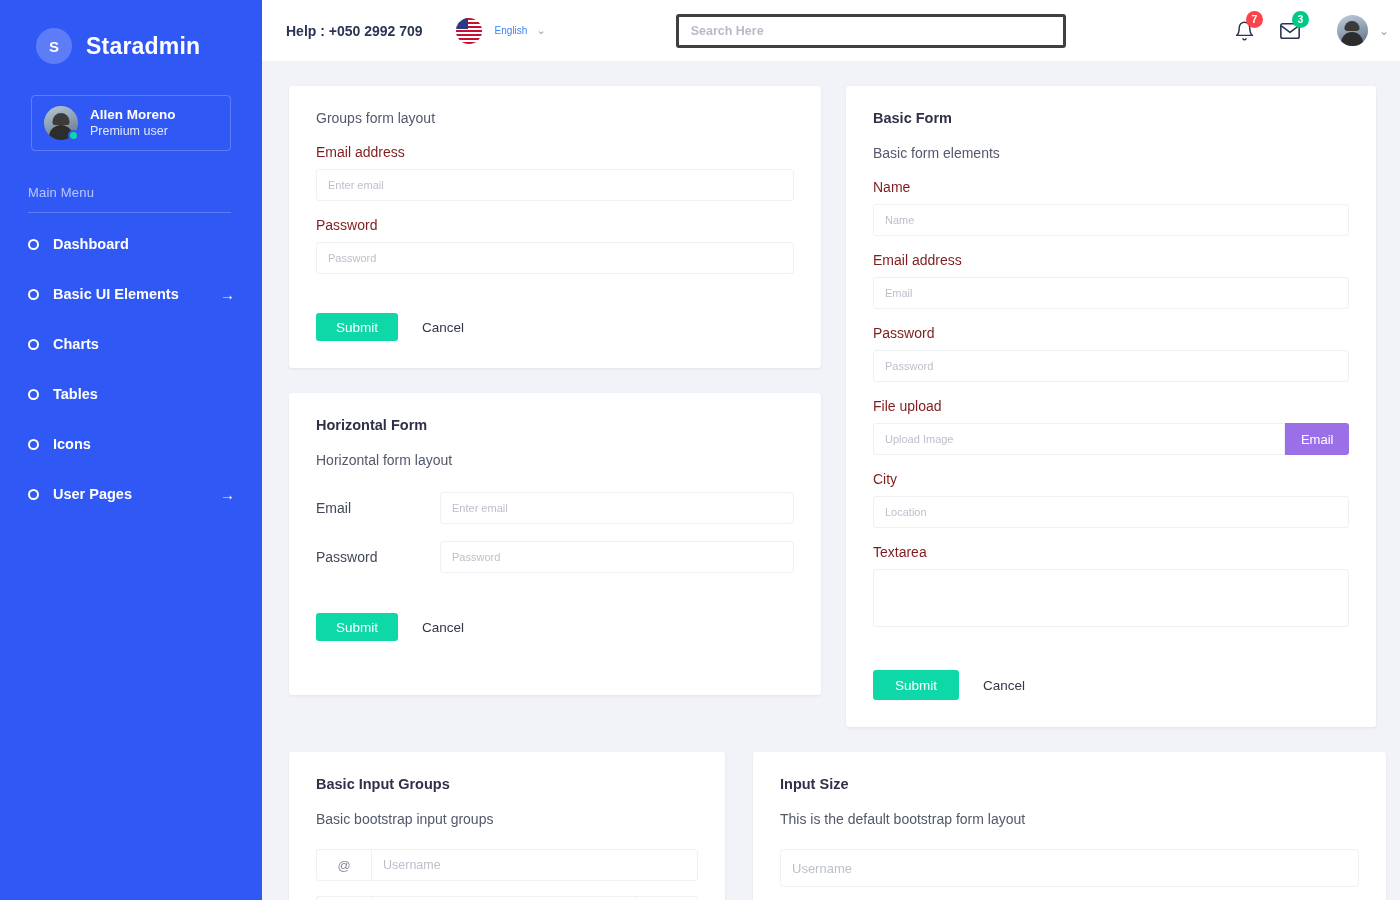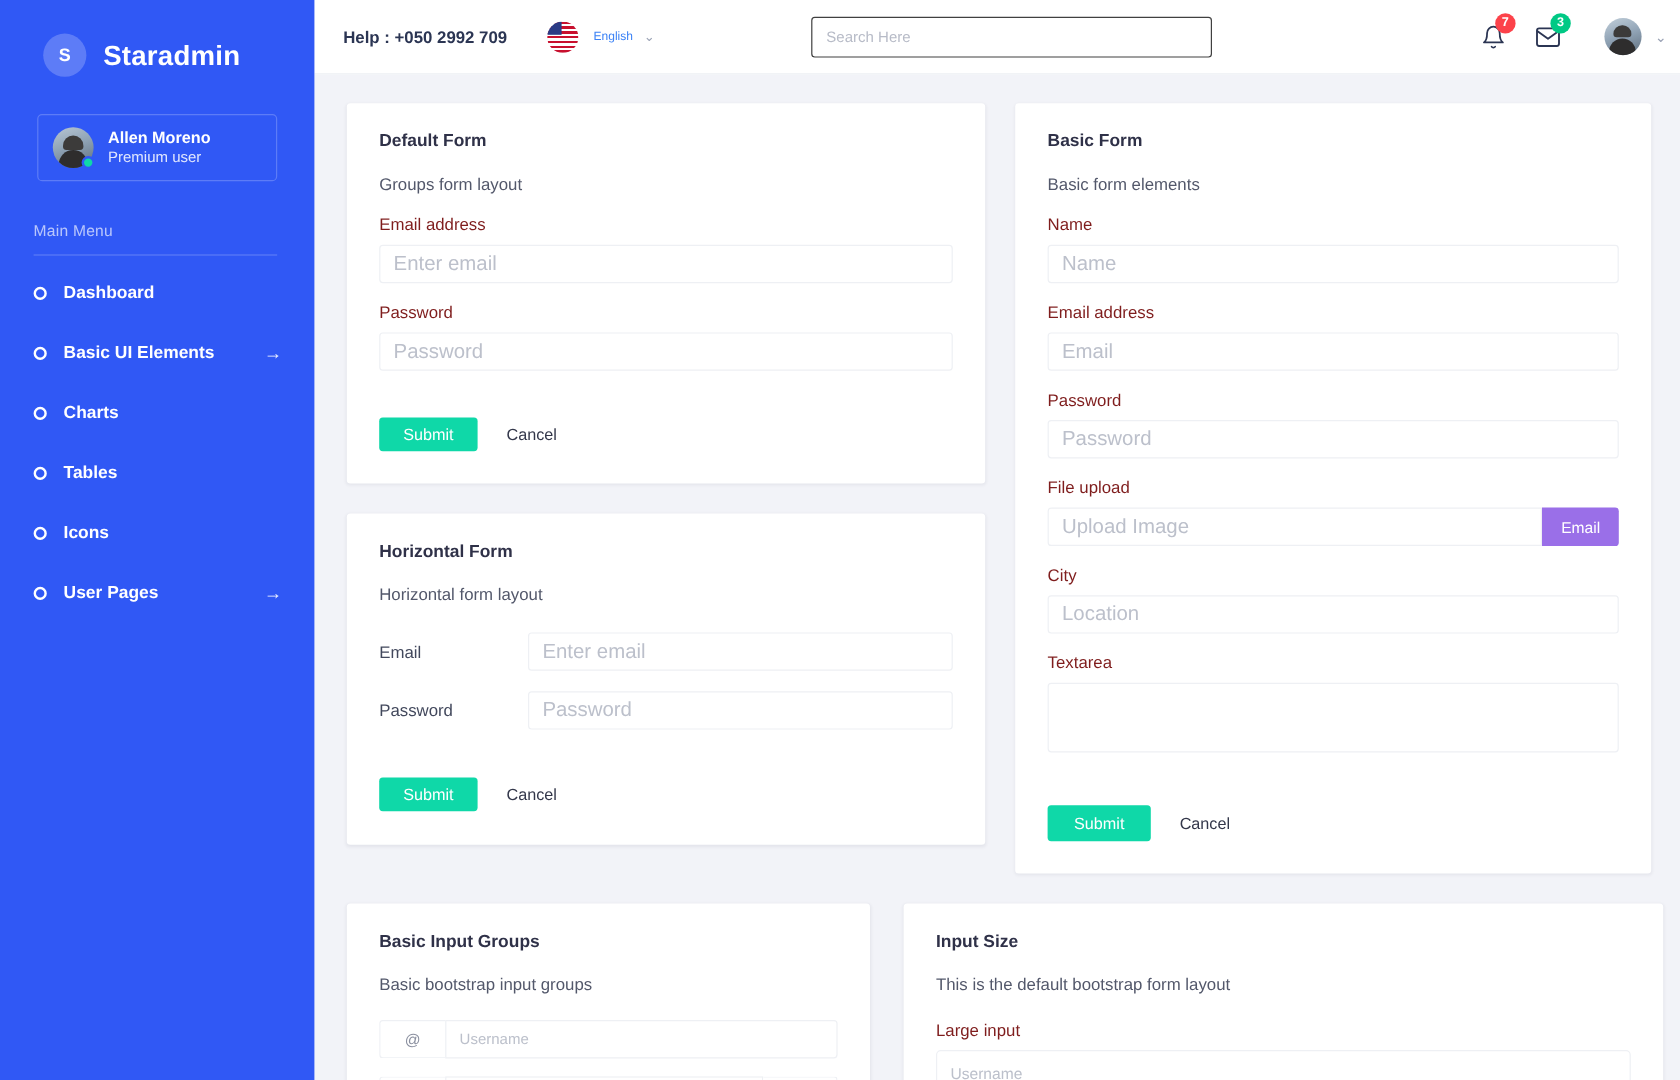--- a/index.html
+++ b/index.html
@@ -117,27 +117,28 @@
   }
   .flag .canton {
     position: absolute; left: 0; top: 0; width: 12px; height: 11px;
     background: #2a3b85;
   }
   .lang-text { font-size: 10px; color: #3b82f6; margin-right: 9px; }
   .chev { color: #9aa2b5; font-size: 11px; }
 
   .search-wrap { margin-left: 130px; }
   .search-input {
-    width: 334px; height: 34px;
-    border: 1px solid #404040; border-radius: 3px;
+    width: 390px; height: 34px;
+    border: 3px solid #404040; border-radius: 3px;
     background: #ffffff;
     font-size: 12.5px; color: #555b6e;
     padding: 0 12px;
     font-family: "Liberation Sans", sans-serif;
     outline: none;
+    font-weight: bold;
   }
   .search-input::placeholder { color: #b7bbc7; }
 
   .top-right { margin-left: auto; display: flex; align-items: center; }
   .icon-btn { position: relative; margin-left: 24px; cursor: pointer; display:flex; align-items:center; }
   .badge {
     position: absolute; top: -9px; right: -8px;
     min-width: 17px; height: 17px; border-radius: 50%;
     color: #fff; font-size: 10.5px; font-weight: 700;
     display: flex; align-items: center; justify-content: center;
@@ -179,21 +180,21 @@
   .card-body { padding: 24px 27px 27px 27px; }
   .card-title { font-size: 14.5px; font-weight: 700; color: #2f3148; margin-bottom: 19px; }
   .card-sub { font-size: 14px; color: #53586b; margin-bottom: 18px; }
 
   .form-label { display: block; font-size: 14px; color: #7f1d1d; margin-bottom: 9px; }
   .form-group { margin-bottom: 16px; }
   .inp {
     width: 100%; height: 32px;
     border: 1px solid #eef0f4; border-radius: 3px;
     background: #fff;
-    font-size: 17px; color: #55596b;
+    font-size: 11px; color: #55596b;
     padding: 0 11px; outline: none;
     font-family: "Liberation Sans", sans-serif;
   }
   .inp::placeholder { color: #bcc0cb; }
   .inp-lg { height: 38px; font-size: 13px; border-radius: 4px; }
   textarea.inp { height: 58px; padding: 8px 11px; resize: none; }
 
   .btn {
     border: none; border-radius: 3px;
     font-size: 13.5px; font-family: "Liberation Sans", sans-serif;
@@ -354,42 +355,41 @@
       </div>
     </header>
 
     <div class="content">
       <div class="row">
 
         <div class="col col-left">
 
           <section class="card">
             <div class="card-body">
-              <div class="card-title">Default Form</div>
               <div class="card-sub">Groups form layout</div>
 
               <div class="form-group">
                 <label class="form-label">Email address</label>
                 <input class="inp" type="email" placeholder="Enter email" style="">
               </div>
 
               <div class="form-group">
                 <label class="form-label">Password</label>
                 <input class="inp" type="password" placeholder="Password" style="">
               </div>
 
               <div class="actions">
                 <button class="btn btn-submit">Submit</button>
                 <button class="btn btn-cancel">Cancel</button>
               </div>
             </div>
           </section>
 
           <section class="card">
-            <div class="card-body" style="padding-bottom:28px;">
+            <div class="card-body" style="padding-bottom:54px;">
               <div class="card-title">Horizontal Form</div>
               <div class="card-sub" style="margin-bottom:24px;">Horizontal form layout</div>
 
               <div class="h-row">
                 <div class="h-label">Email</div>
                 <div class="h-field">
                   <input class="inp" type="email" placeholder="Enter email" style="">
                 </div>
               </div>
 
@@ -475,21 +475,20 @@
             </div>
           </div>
         </section>
 
         <section class="card card-br">
           <div class="card-body" style="padding-bottom:40px;">
             <div class="card-title">Input Size</div>
             <div class="card-sub" style="margin-bottom:22px;">This is the default bootstrap form layout</div>
 
             <div class="form-group">
-              <label class="form-label">Large input</label>
               <input class="inp inp-lg" type="text" placeholder="Username" style="">
             </div>
 
           </div>
         </section>
       </div>
 
     </div>
   </div>
 </div>

